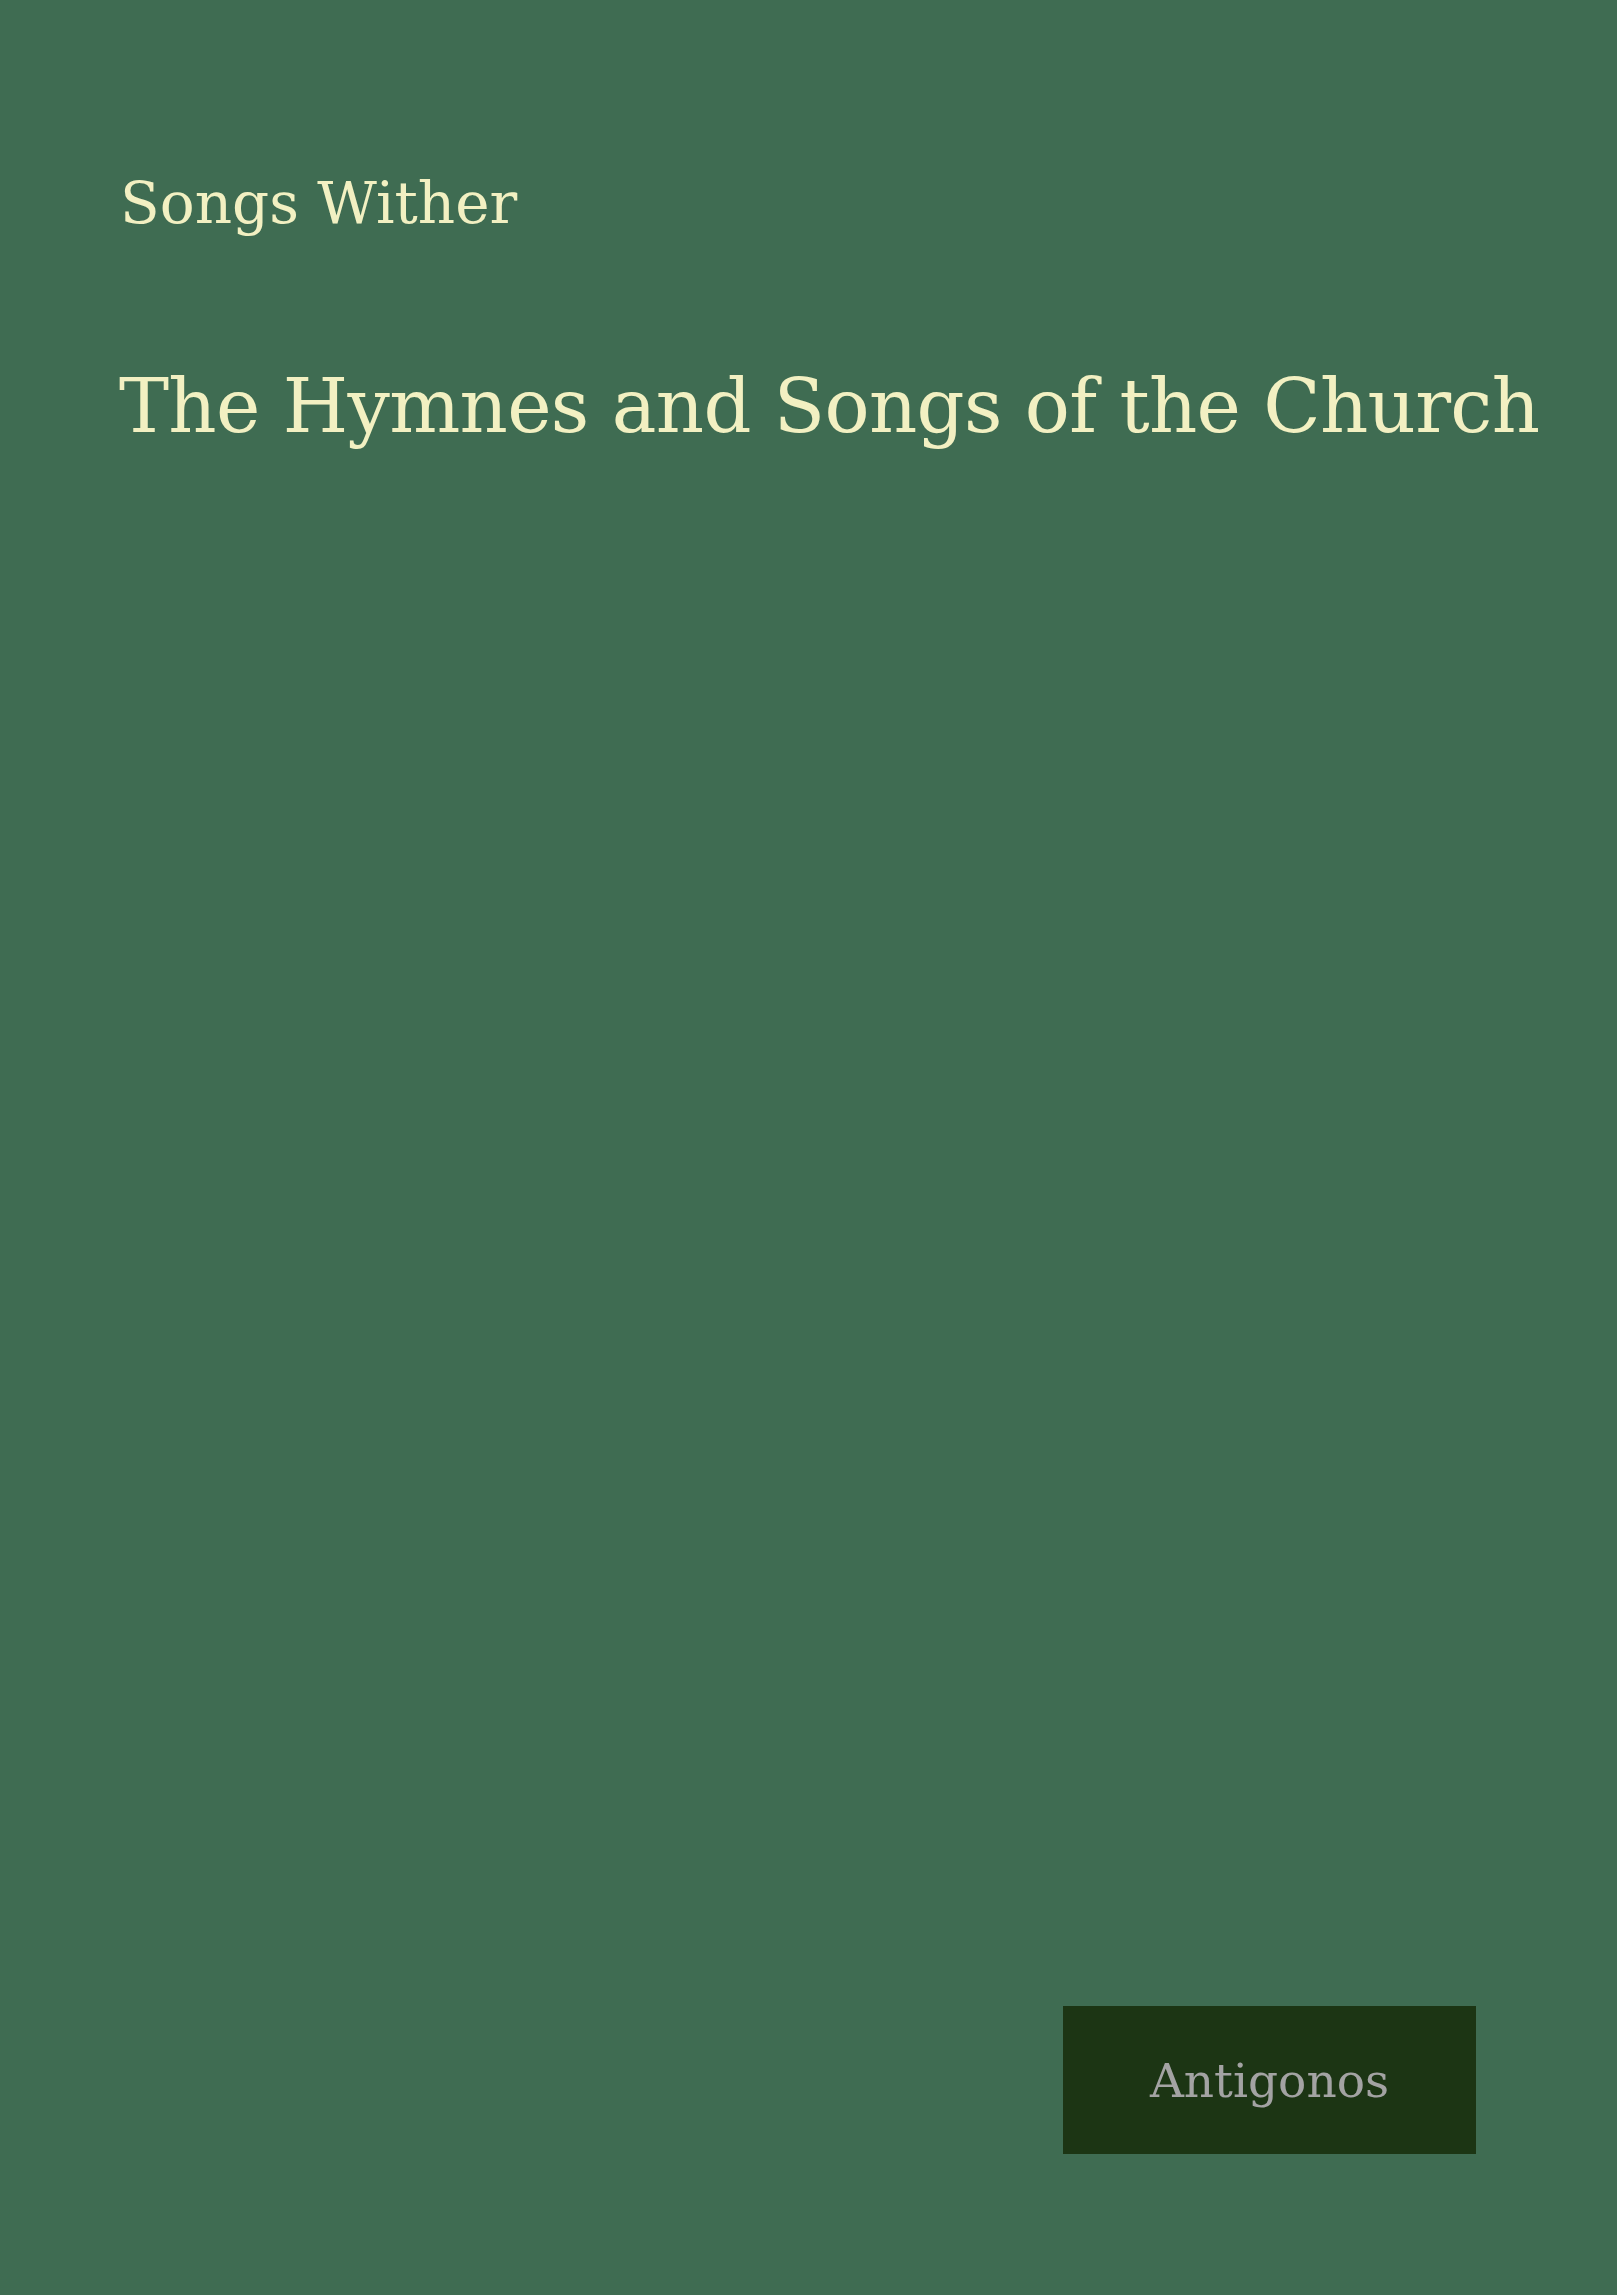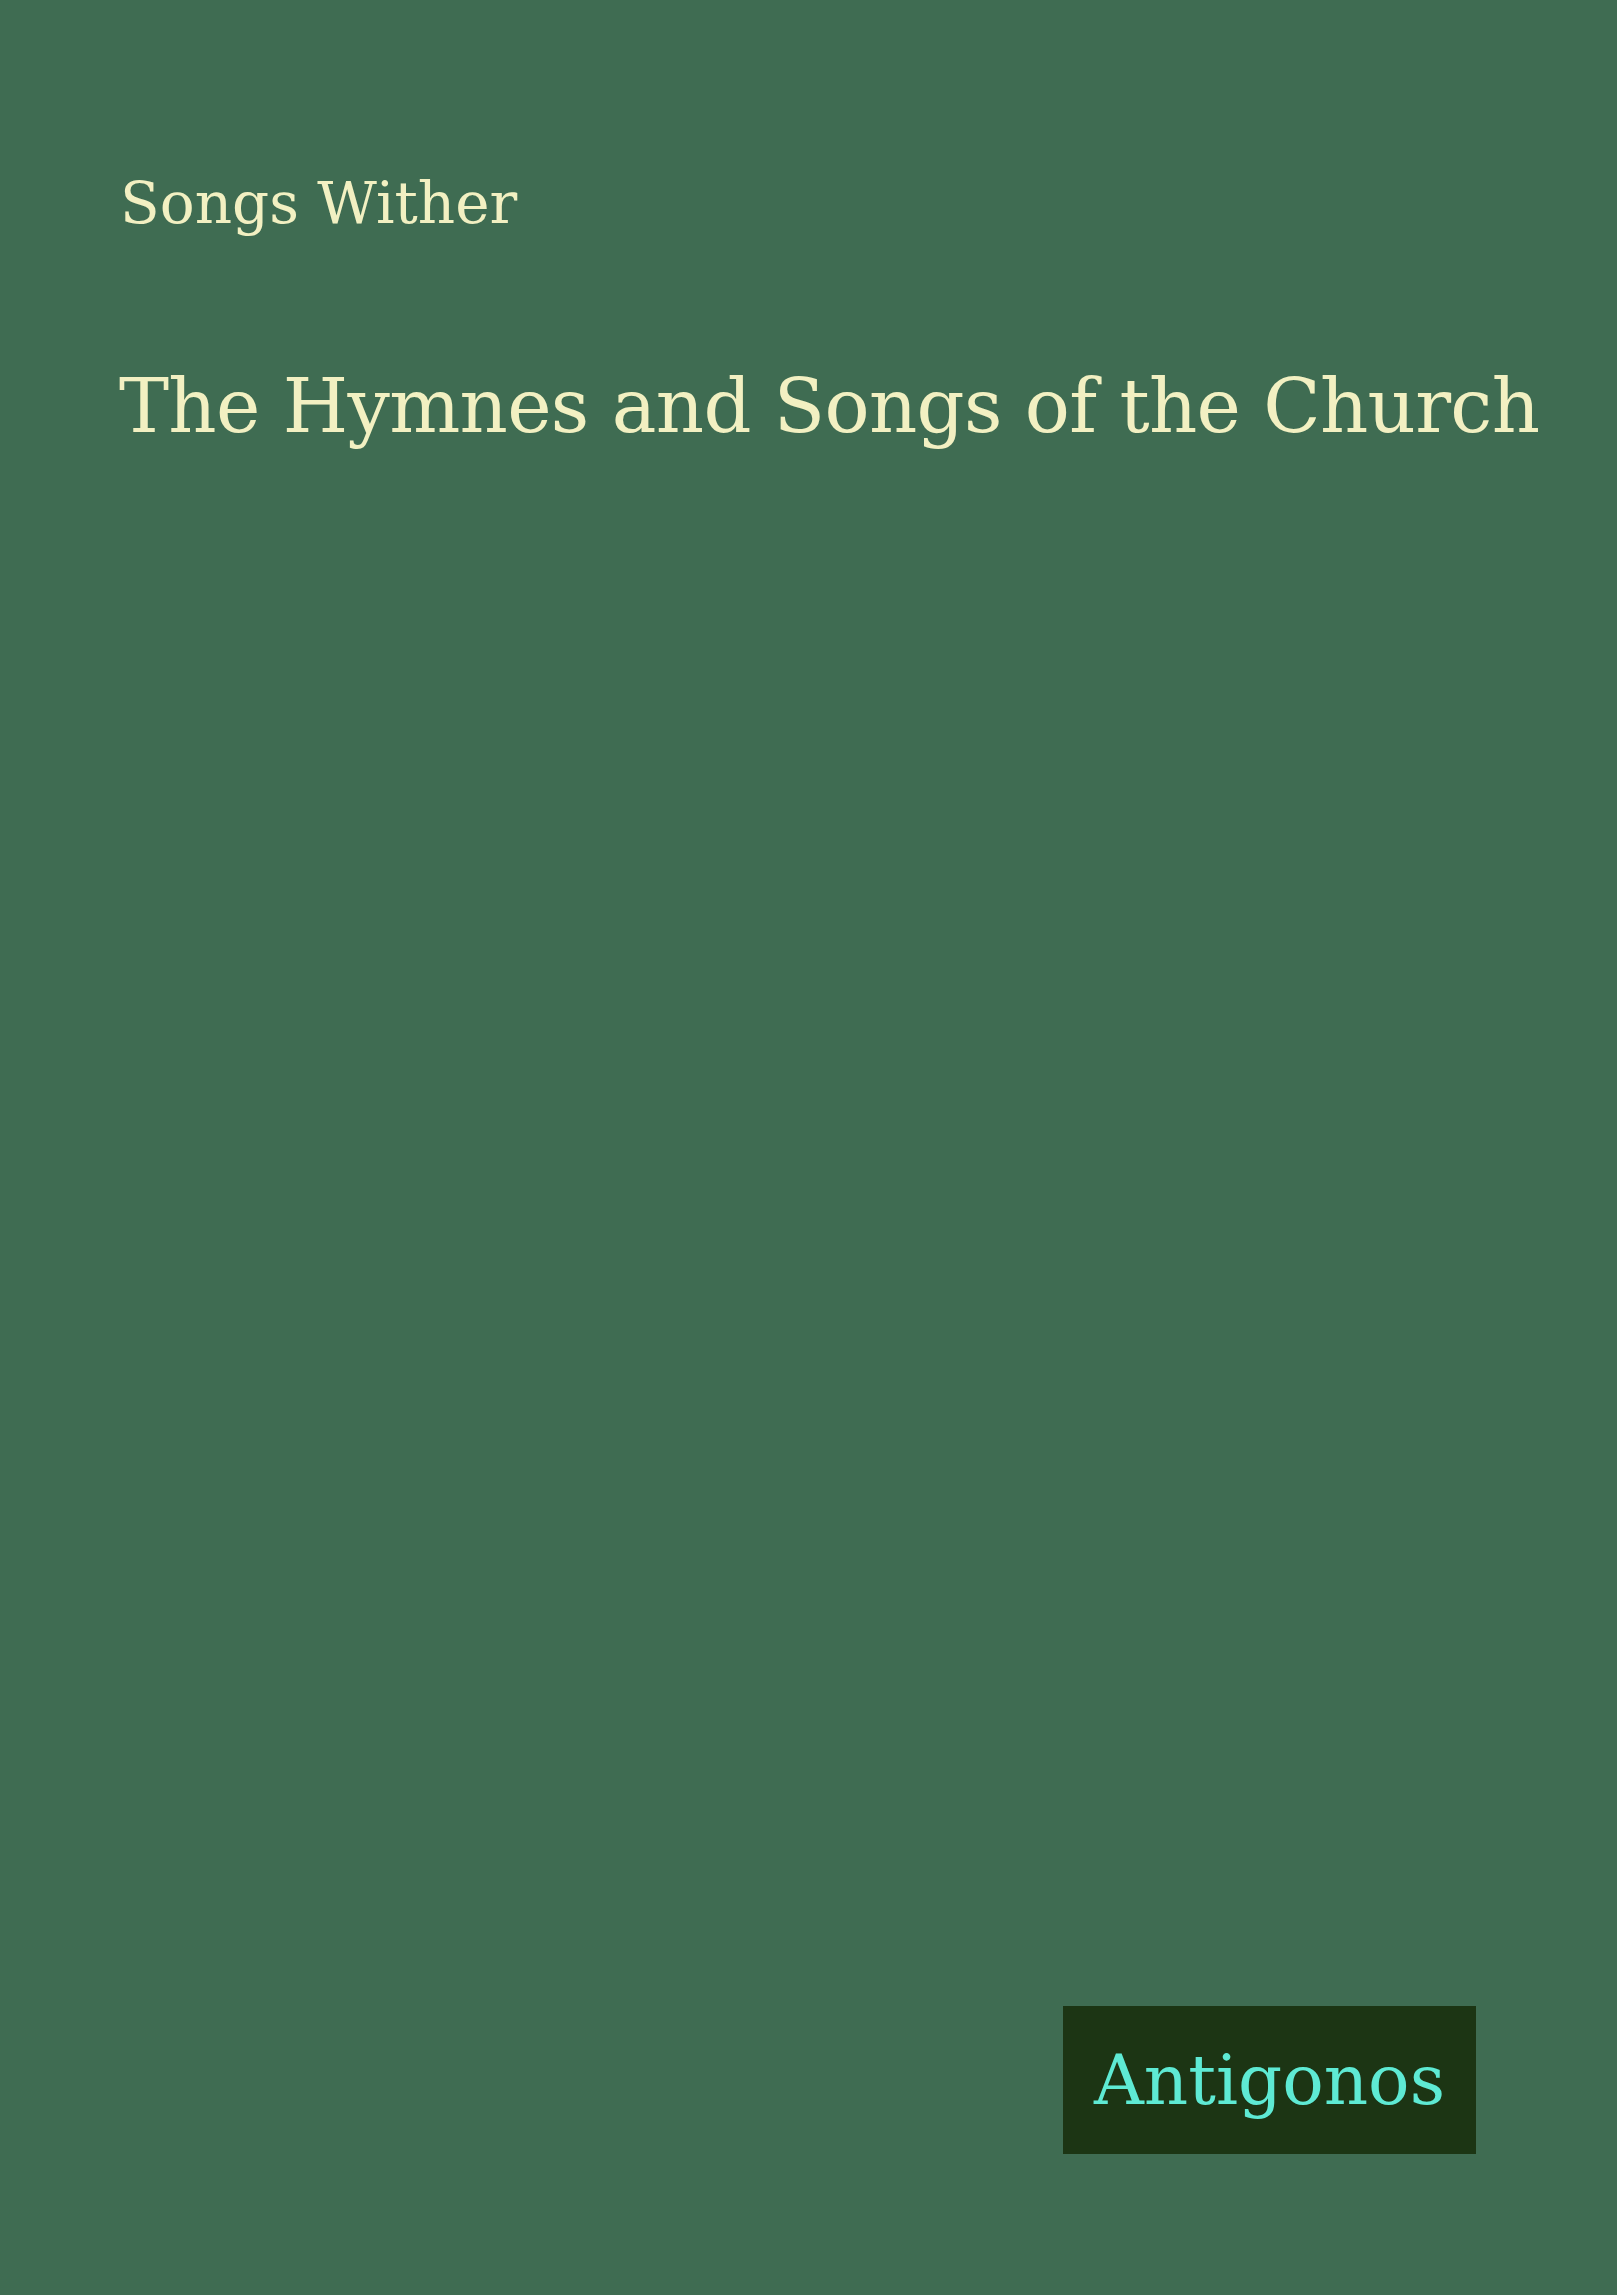--- a/index.html
+++ b/index.html
@@ -44,23 +44,23 @@
     left: 1063px;
     top: 2006px;
     width: 413px;
     height: 148px;
     background: #1C3514;
     display: flex;
     align-items: center;
     justify-content: center;
   }
   .publisher-name {
-    font-size: 69px;
+    font-size: 47px;
     line-height: 1;
-    color: #5eead4;
+    color: #a3a3a3;
     white-space: nowrap;
   }
 </style>
 </head>
 <body>
 
 <div class="cover">
   <div class="author">Songs Wither</div>
 
   <div class="title">The Hymnes and Songs of the Church</div>

